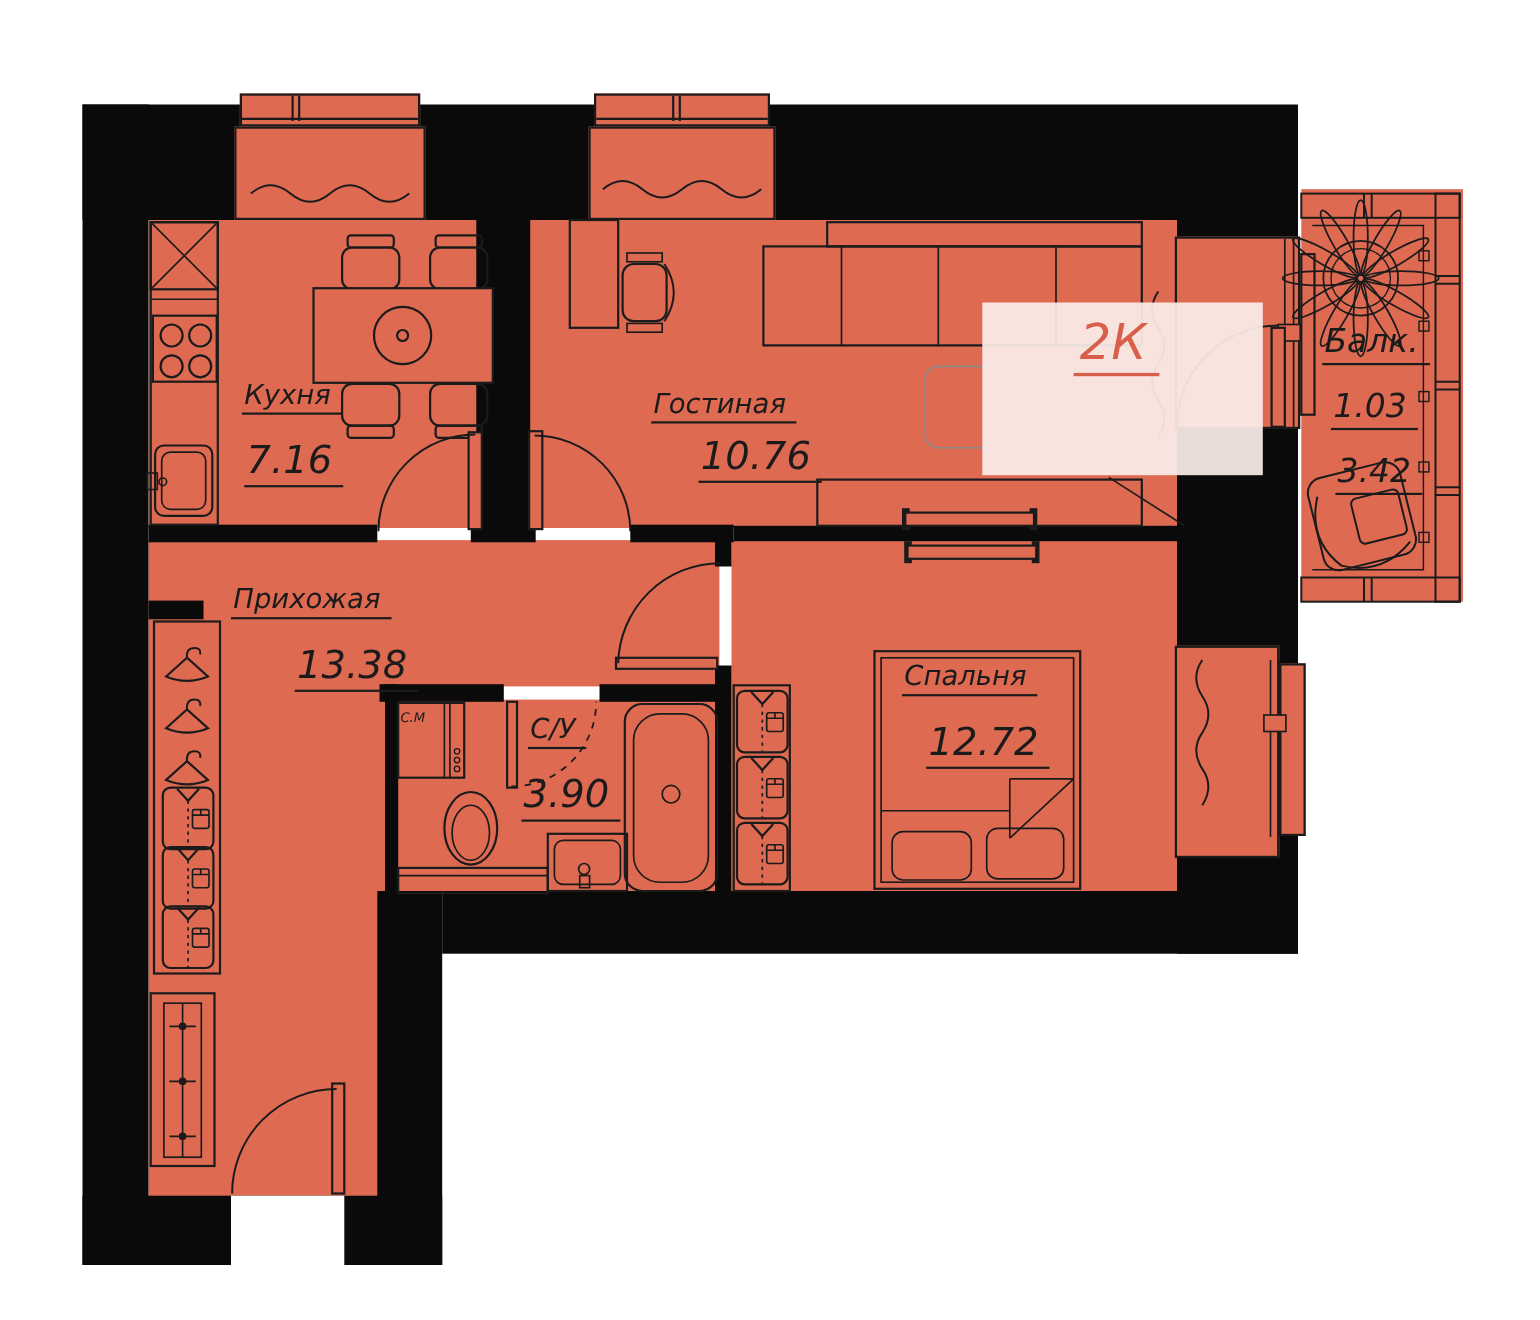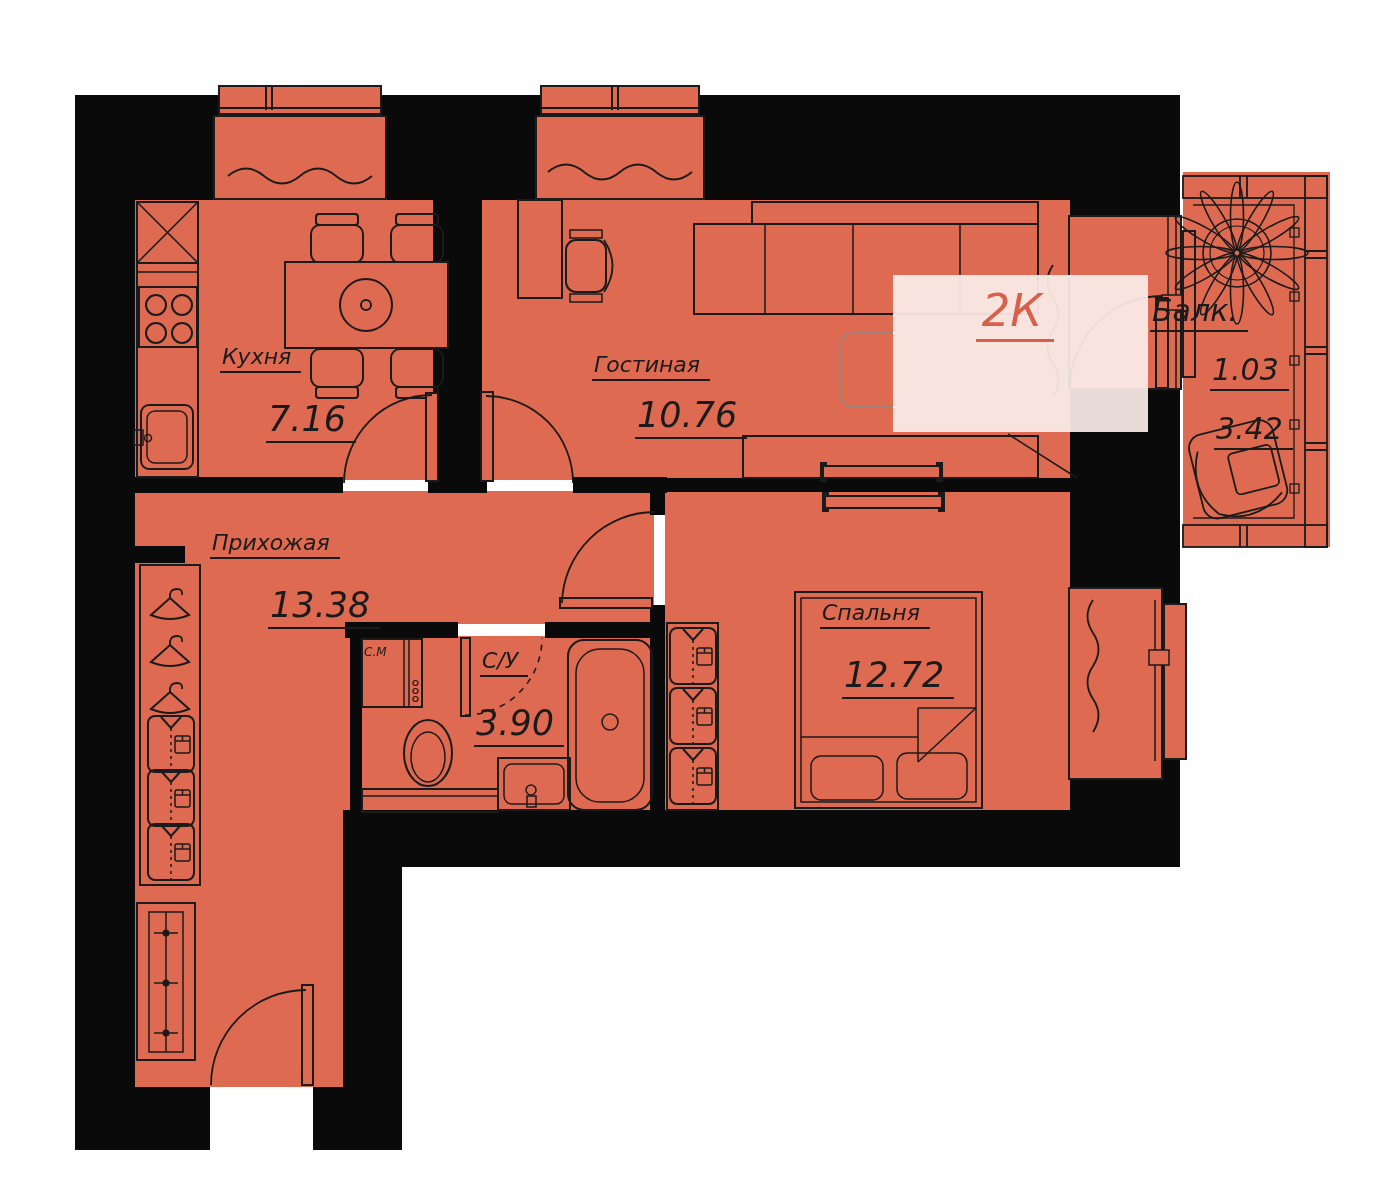--- a/index.html
+++ b/index.html
@@ -9,21 +9,21 @@
   html,body{margin:0;padding:0;background:#fff;}
   #plan{position:relative;width:1400px;height:1200px;background:#fff;overflow:hidden;
         font-family:"DejaVu Sans", sans-serif;}
   .floor{position:absolute;background:var(--floor);}
   .wall{position:absolute;background:var(--wall);}
   .bay{position:absolute;background:var(--floor);border:2px solid var(--line);box-sizing:border-box;}
   .gap{position:absolute;background:#fff;}
   svg.overlay{position:absolute;left:0;top:0;pointer-events:none;}
   .lbl{position:absolute;font-style:italic;color:var(--line);white-space:nowrap;line-height:1.02;}
   .lbl .u{display:inline-block;border-bottom:2.5px solid currentColor;padding:0 10px 3px 2px;}
-  .rn{font-size:22px;text-align:right;}
+  .rn{font-size:25px;text-align:right;}
   .ra{font-size:35px;}
   .bal{font-size:30px;}
   .box{position:absolute;left:893px;top:275px;width:255px;height:157px;background:var(--accent-bg);}
   .unit-type{position:absolute;left:940px;top:284px;width:150px;text-align:center;font-size:45px;color:var(--accent);font-style:italic;}
   .unit-type .u{display:inline-block;border-bottom:3px solid currentColor;padding:0 12px 2px 6px;}
   .unit-area{position:absolute;left:905px;top:348px;width:220px;text-align:center;font-size:54px;color:var(--accent);font-style:italic;}
   .sm{position:absolute;left:364px;top:645px;font-size:12px;font-style:italic;color:var(--line);}
 </style>
 </head>
 <body>
@@ -273,32 +273,32 @@
         <rect x="36" y="26" width="44" height="42" rx="5"></rect>
         <path d="M8,16 Q-10,52 14,82 M14,82 Q48,100 80,76"></path>
       </g>
     </g>
   </svg>
 
   <div class="box"></div>
   <div class="unit-type"><span class="u">2К</span></div>
 
   <div class="lbl rn" style="left:220px;top:346px;"><span class="u">Кухня</span></div>
-  <div class="lbl ra" style="left:222px;top:402px;margin-left:44px;"><span class="u">7.16</span></div>
+  <div class="lbl ra" style="left:222px;top:402px;"><span class="u">7.16</span></div>
 
   <div class="lbl rn" style="left:592px;top:354px;"><span class="u">Гостиная</span></div>
   <div class="lbl ra" style="left:635px;top:398px;"><span class="u">10.76</span></div>
 
   <div class="lbl rn" style="left:210px;top:532px;"><span class="u">Прихожая</span></div>
   <div class="lbl ra" style="left:237px;top:588px;margin-left:31px;"><span class="u">13.38</span></div>
 
   <div class="lbl rn" style="left:480px;top:650px;"><span class="u">С/У</span></div>
   <div class="lbl ra" style="left:474px;top:706px;"><span class="u">3.90</span></div>
 
   <div class="lbl rn" style="left:820px;top:602px;"><span class="u">Спальня</span></div>
   <div class="lbl ra" style="left:842px;top:658px;"><span class="u">12.72</span></div>
 
-  <div class="lbl bal" style="left:1150px;top:296px;"><span class="u">Балк.</span></div>
+  <div class="lbl bal" style="left:1202px;top:296px;"><span class="u">Балк.</span></div>
   <div class="lbl bal" style="left:1210px;top:355px;"><span class="u">1.03</span></div>
   <div class="lbl bal" style="left:1214px;top:414px;"><span class="u">3.42</span></div>
 
   <div class="sm">С.М</div>
 </div>
 
 </body></html>

